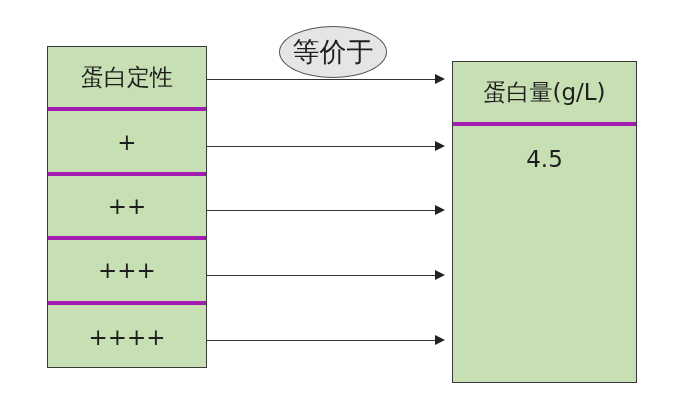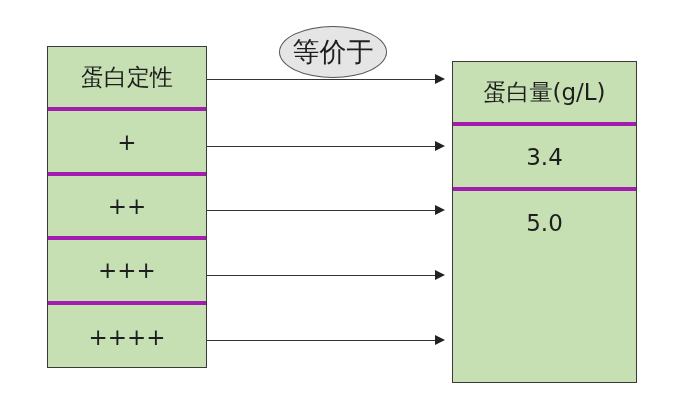--- a/index.html
+++ b/index.html
@@ -19,22 +19,21 @@
 <div class="col left">
   <div class="cell">蛋白定性</div>
   <div class="cell">+</div>
   <div class="cell">++</div>
   <div class="cell">+++</div>
   <div class="cell">++++</div>
 </div>
 
 <div class="col right">
   <div class="cell">蛋白量(g/L)</div>
-  <div class="cell">3.4</div>
-  <div class="cell">5.0</div>
+  <div class="cell">4.5</div>
 </div>
 
 <div class="arrow" style="top:79px"></div>
 <div class="arrow" style="top:146px"></div>
 <div class="arrow" style="top:210px"></div>
 <div class="arrow" style="top:275px"></div>
 <div class="arrow" style="top:340px"></div>
 
 <div class="oval">等价于</div>
 

